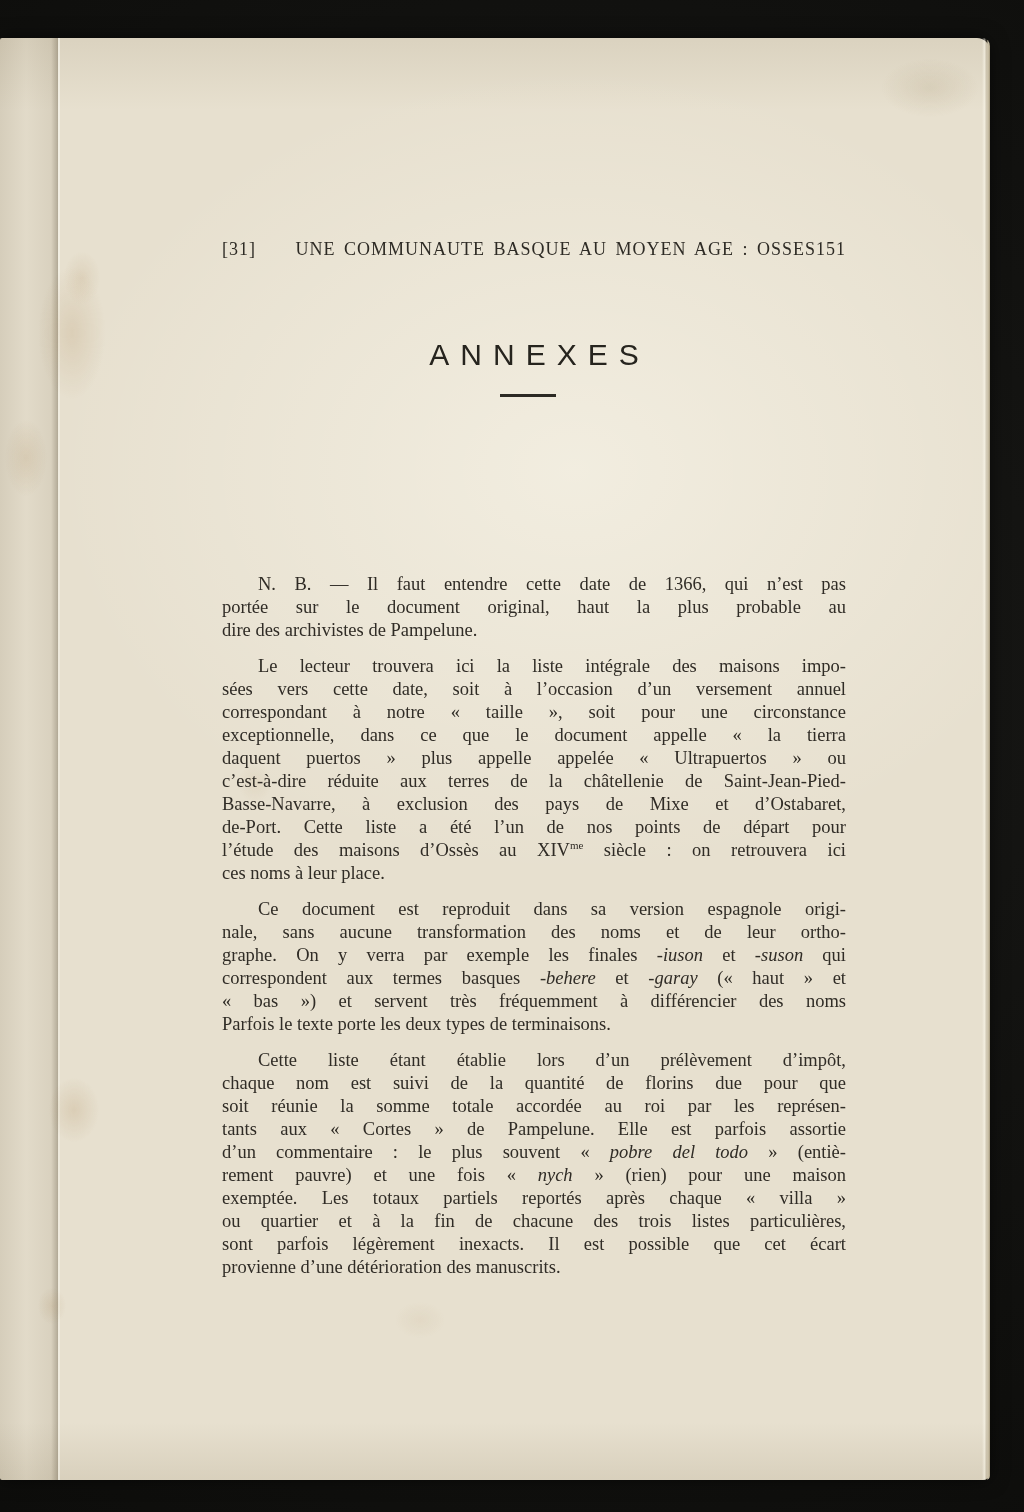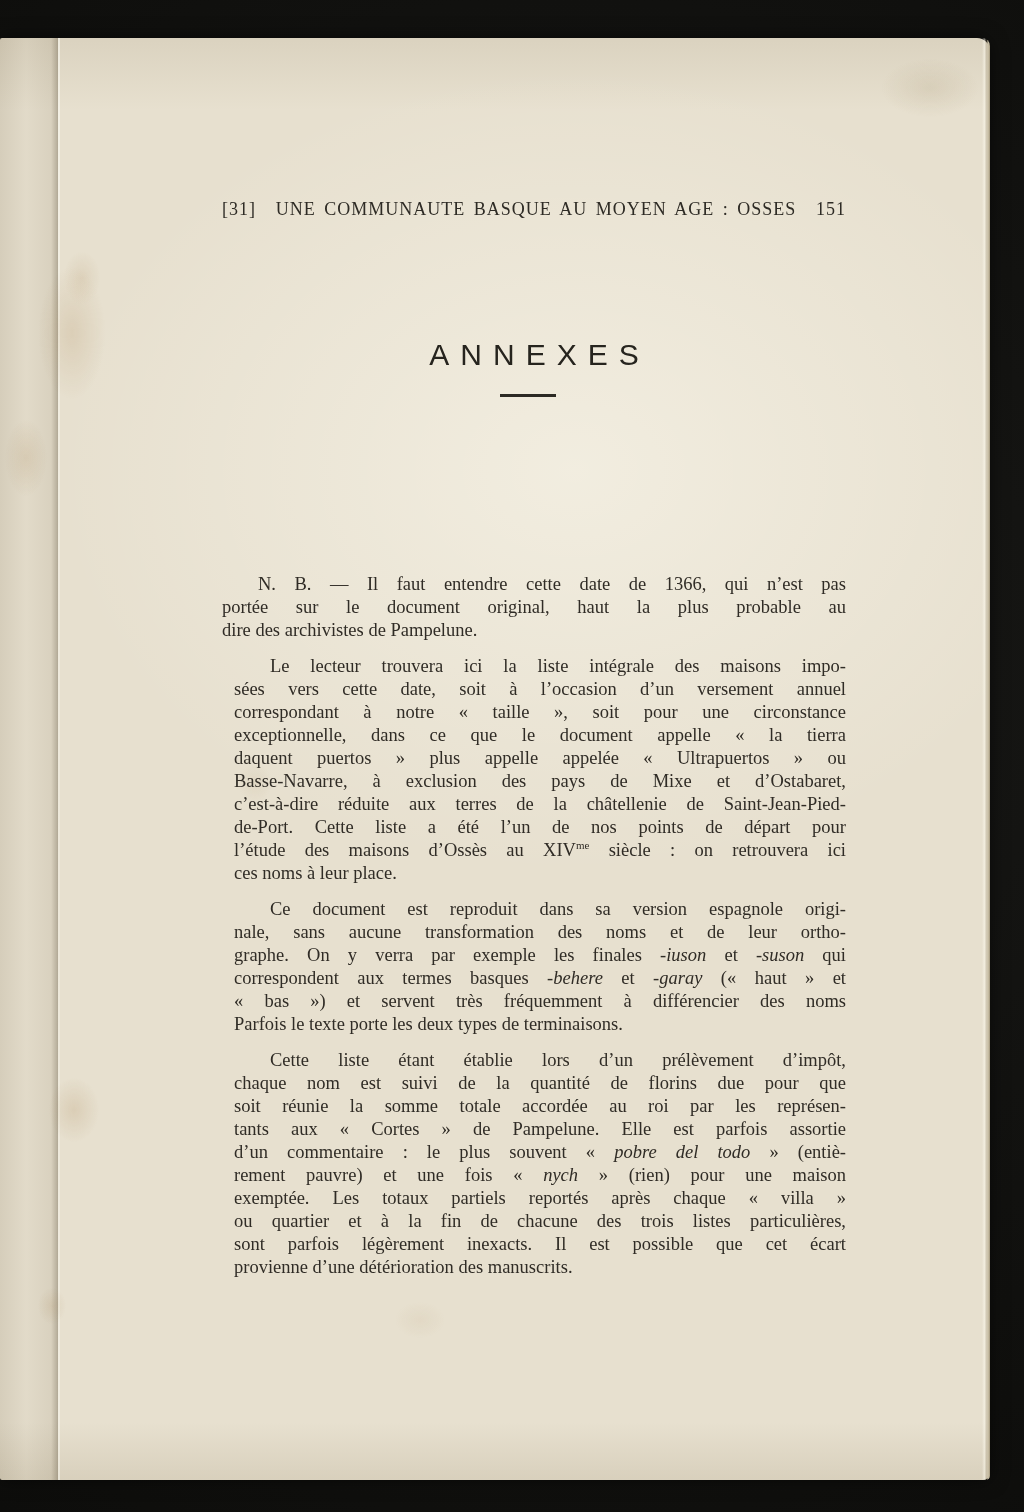--- a/index.html
+++ b/index.html
@@ -53,21 +53,21 @@
       radial-gradient(ellipse 70px 42px at 930px 50px,  rgba(120,95,45,0.10), rgba(120,95,45,0) 70%),
       radial-gradient(ellipse 36px 26px at 420px 1282px,rgba(148,102,42,0.06), rgba(148,102,42,0) 70%);
   }
   .running-header {
     position: absolute; top: 160px; left: 222px; width: 624px;
     display: flex; align-items: baseline;
     font-size: 18px; line-height: 22px; color: #2e2b25;
     letter-spacing: 1px; word-spacing: 3px; white-space: nowrap;
   }
   .running-header .marginal-number { flex: none; }
-  .running-header .running-title { flex: 1; text-align: center; }
+  .running-header .running-title { flex: 1; text-align: right; margin-top: 40px; }
   .running-header .page-number { flex: none; }
   .main-title {
     position: absolute; top: 300px; left: 222px; width: 624px;
     text-align: center;
     font-family: "Liberation Sans", sans-serif;
     font-size: 30px; line-height: 34px; font-weight: 500;
     letter-spacing: 11px; text-indent: 11px; color: #26241e;
   }
   .title-rule {
     position: absolute; top: 356px; left: 500px; width: 56px; height: 3px;
@@ -77,21 +77,21 @@
     position: absolute; top: 414px; left: 222px; width: 624px;
     text-align: center;
     font-family: "Liberation Sans", sans-serif;
     font-weight: 700; font-size: 19px; line-height: 28px;
     letter-spacing: 0.2px; word-spacing: 4px; color: #2d2a24;
   }
   .body-text {
     position: absolute; top: 535px; left: 222px; width: 624px;
     font-size: 18.5px; line-height: 23px; color: #302c26;
   }
-  .para + .para { margin-top: 13px; margin-left: 12px; }
+  .para + .para { margin-top: 13px; }
   .para .line {
     text-align: justify;
     text-align-last: justify;
     white-space: normal;
   }
   .para .line:first-child { text-indent: 36px; }
   .para .line:last-child { text-align-last: left; }
   .para .line i { }
   .para .line sup { font-size: 11px; line-height: 0; vertical-align: super; }
 </style>
@@ -120,22 +120,22 @@
           <div class="line">N. B. — Il faut entendre cette date de 1366, qui n’est pas</div>
           <div class="line">portée sur le document original, haut la plus probable au</div>
           <div class="line">dire des archivistes de Pampelune.</div>
         </div>
         <div class="para">
           <div class="line">Le lecteur trouvera ici la liste intégrale des maisons impo-</div>
           <div class="line">sées vers cette date, soit à l’occasion d’un versement annuel</div>
           <div class="line">correspondant à notre « taille », soit pour une circonstance</div>
           <div class="line">exceptionnelle, dans ce que le document appelle « la tierra</div>
           <div class="line">daquent puertos » plus appelle appelée « Ultrapuertos » ou</div>
+          <div class="line">c’est-à-dire réduite aux terres de la châtellenie de Saint-Jean-Pied-</div>
           <div class="line">Basse-Navarre, à exclusion des pays de Mixe et d’Ostabaret,</div>
-          <div class="line">c’est-à-dire réduite aux terres de la châtellenie de Saint-Jean-Pied-</div>
           <div class="line">de-Port. Cette liste a été l’un de nos points de départ pour</div>
           <div class="line">l’étude des maisons d’Ossès au XIV<sup>me</sup> siècle : on retrouvera ici</div>
           <div class="line">ces noms à leur place.</div>
         </div>
         <div class="para">
           <div class="line">Ce document est reproduit dans sa version espagnole origi-</div>
           <div class="line">nale, sans aucune transformation des noms et de leur ortho-</div>
           <div class="line">graphe. On y verra par exemple les finales <i>-iuson</i> et <i>-suson</i> qui</div>
           <div class="line">correspondent aux termes basques <i>-behere</i> et <i>-garay</i> (« haut » et</div>
           <div class="line">« bas ») et servent très fréquemment à différencier des noms</div>

